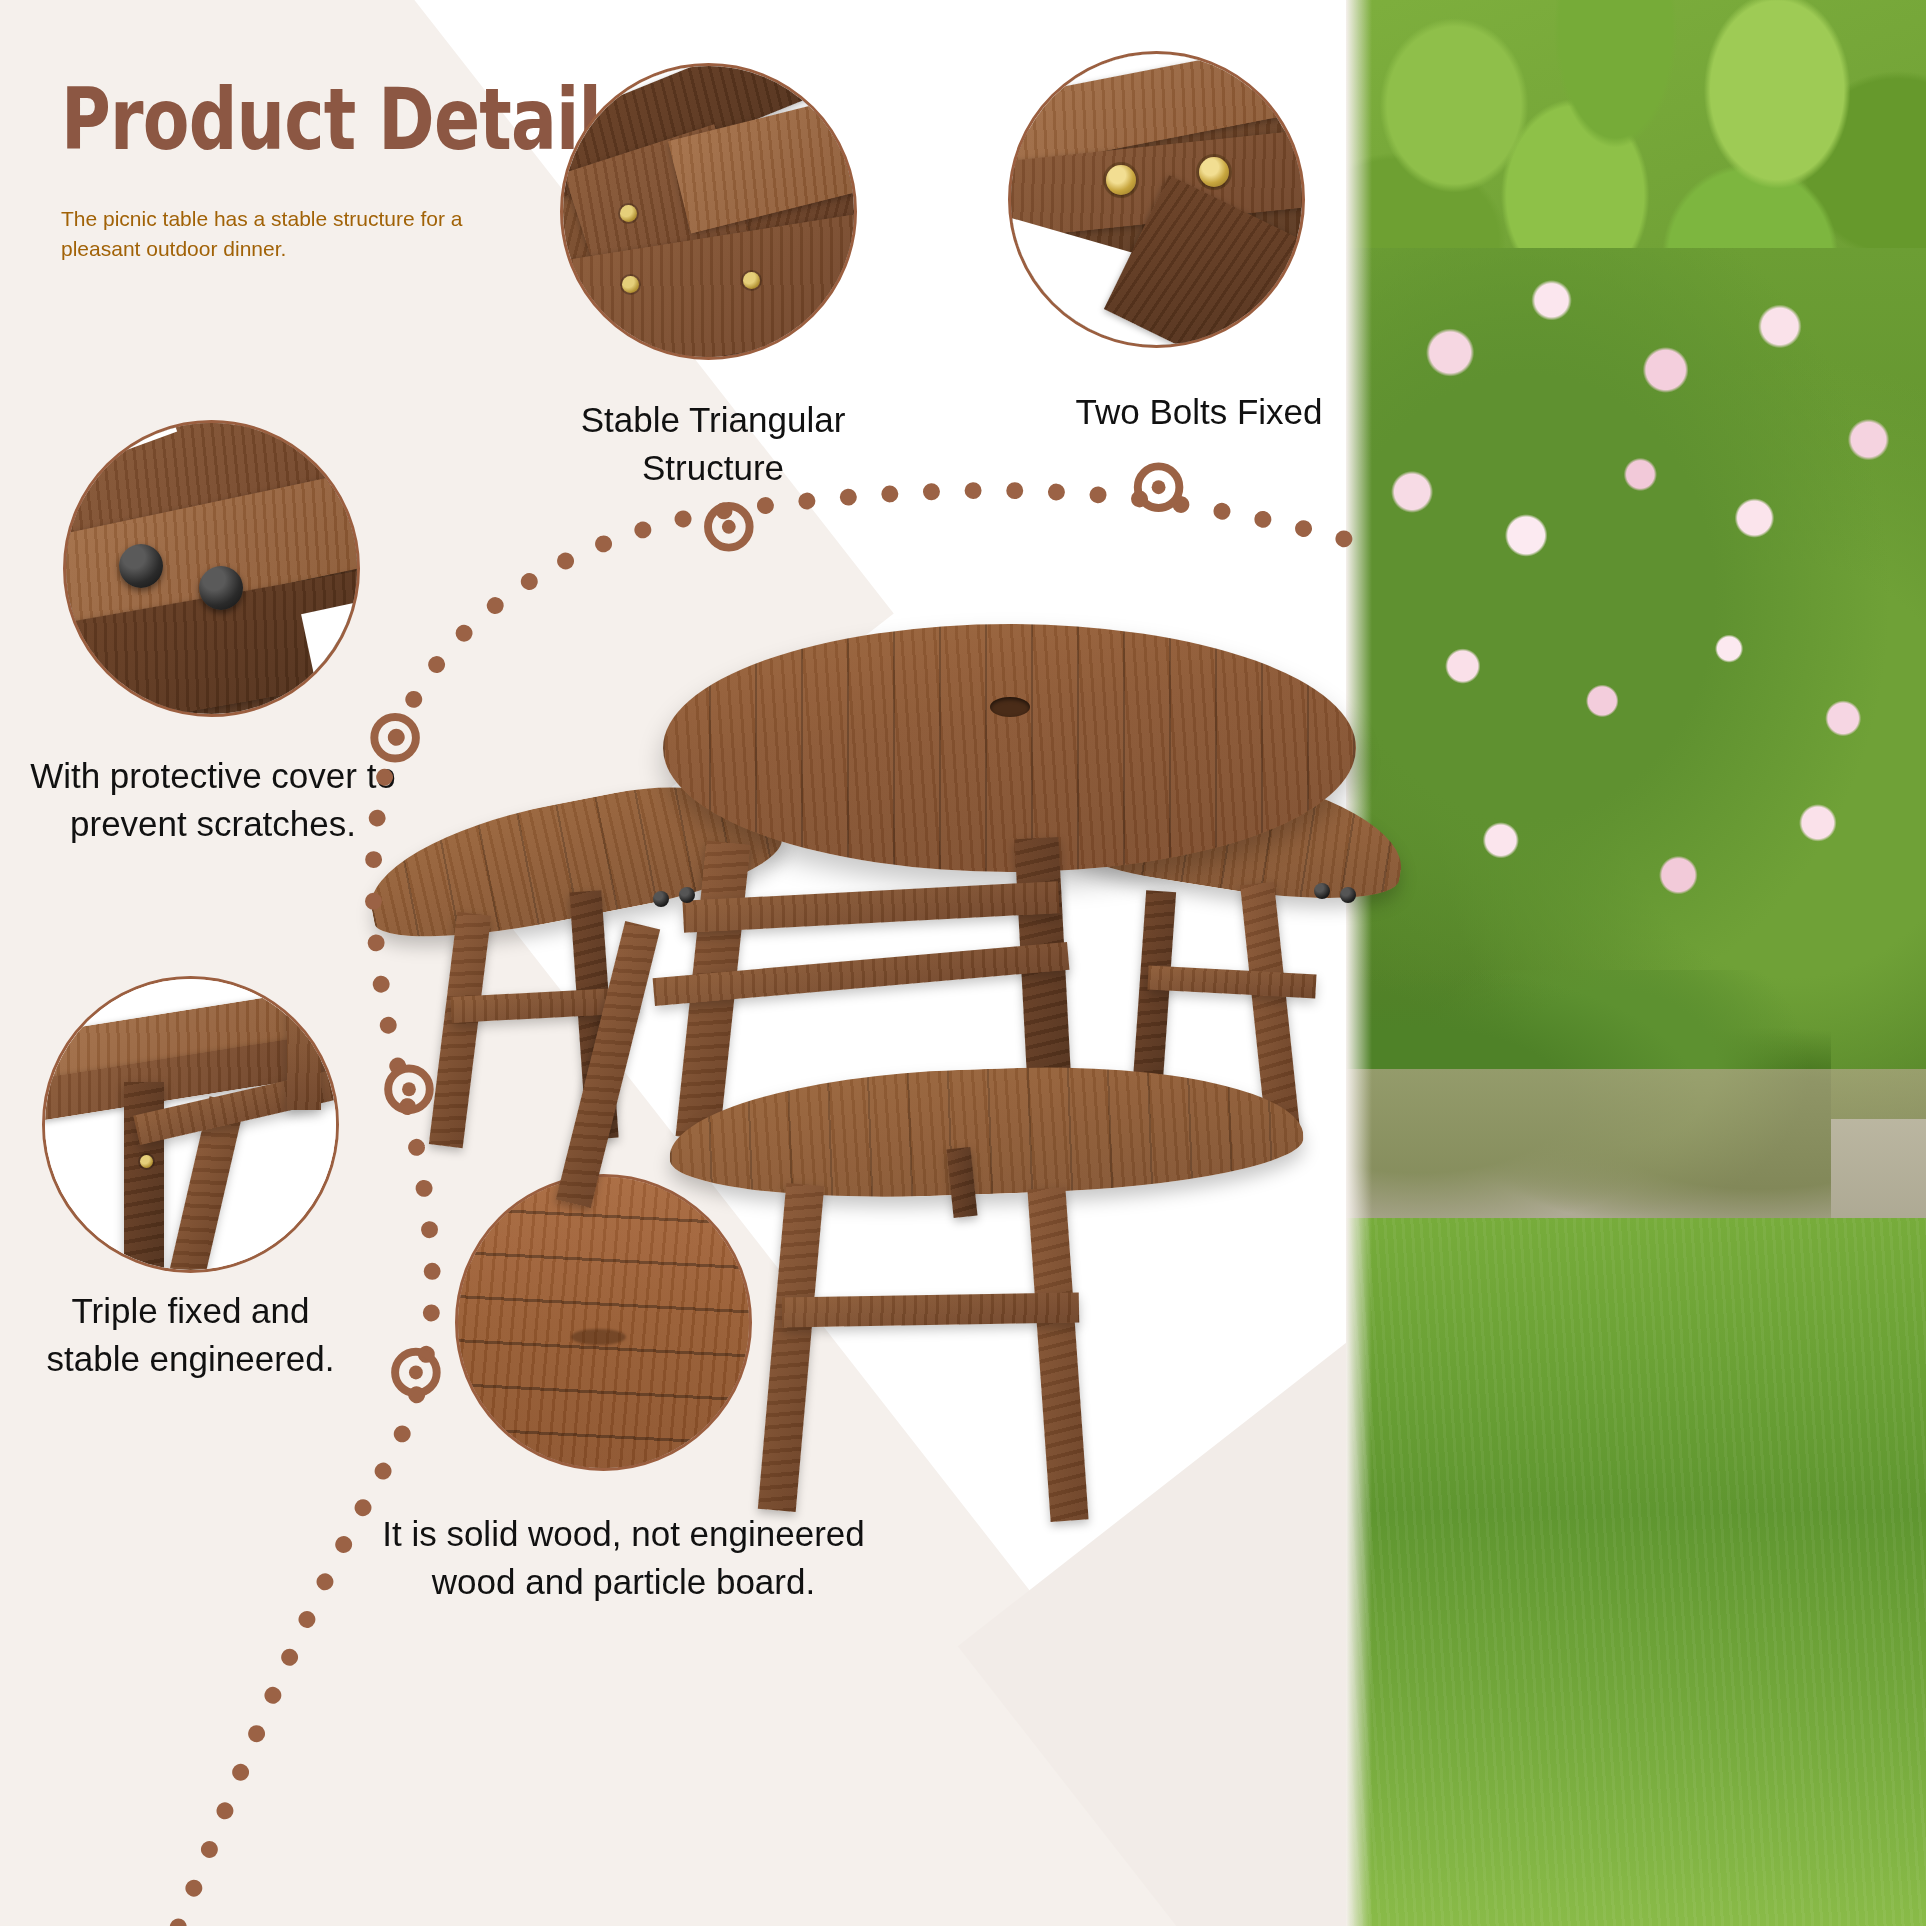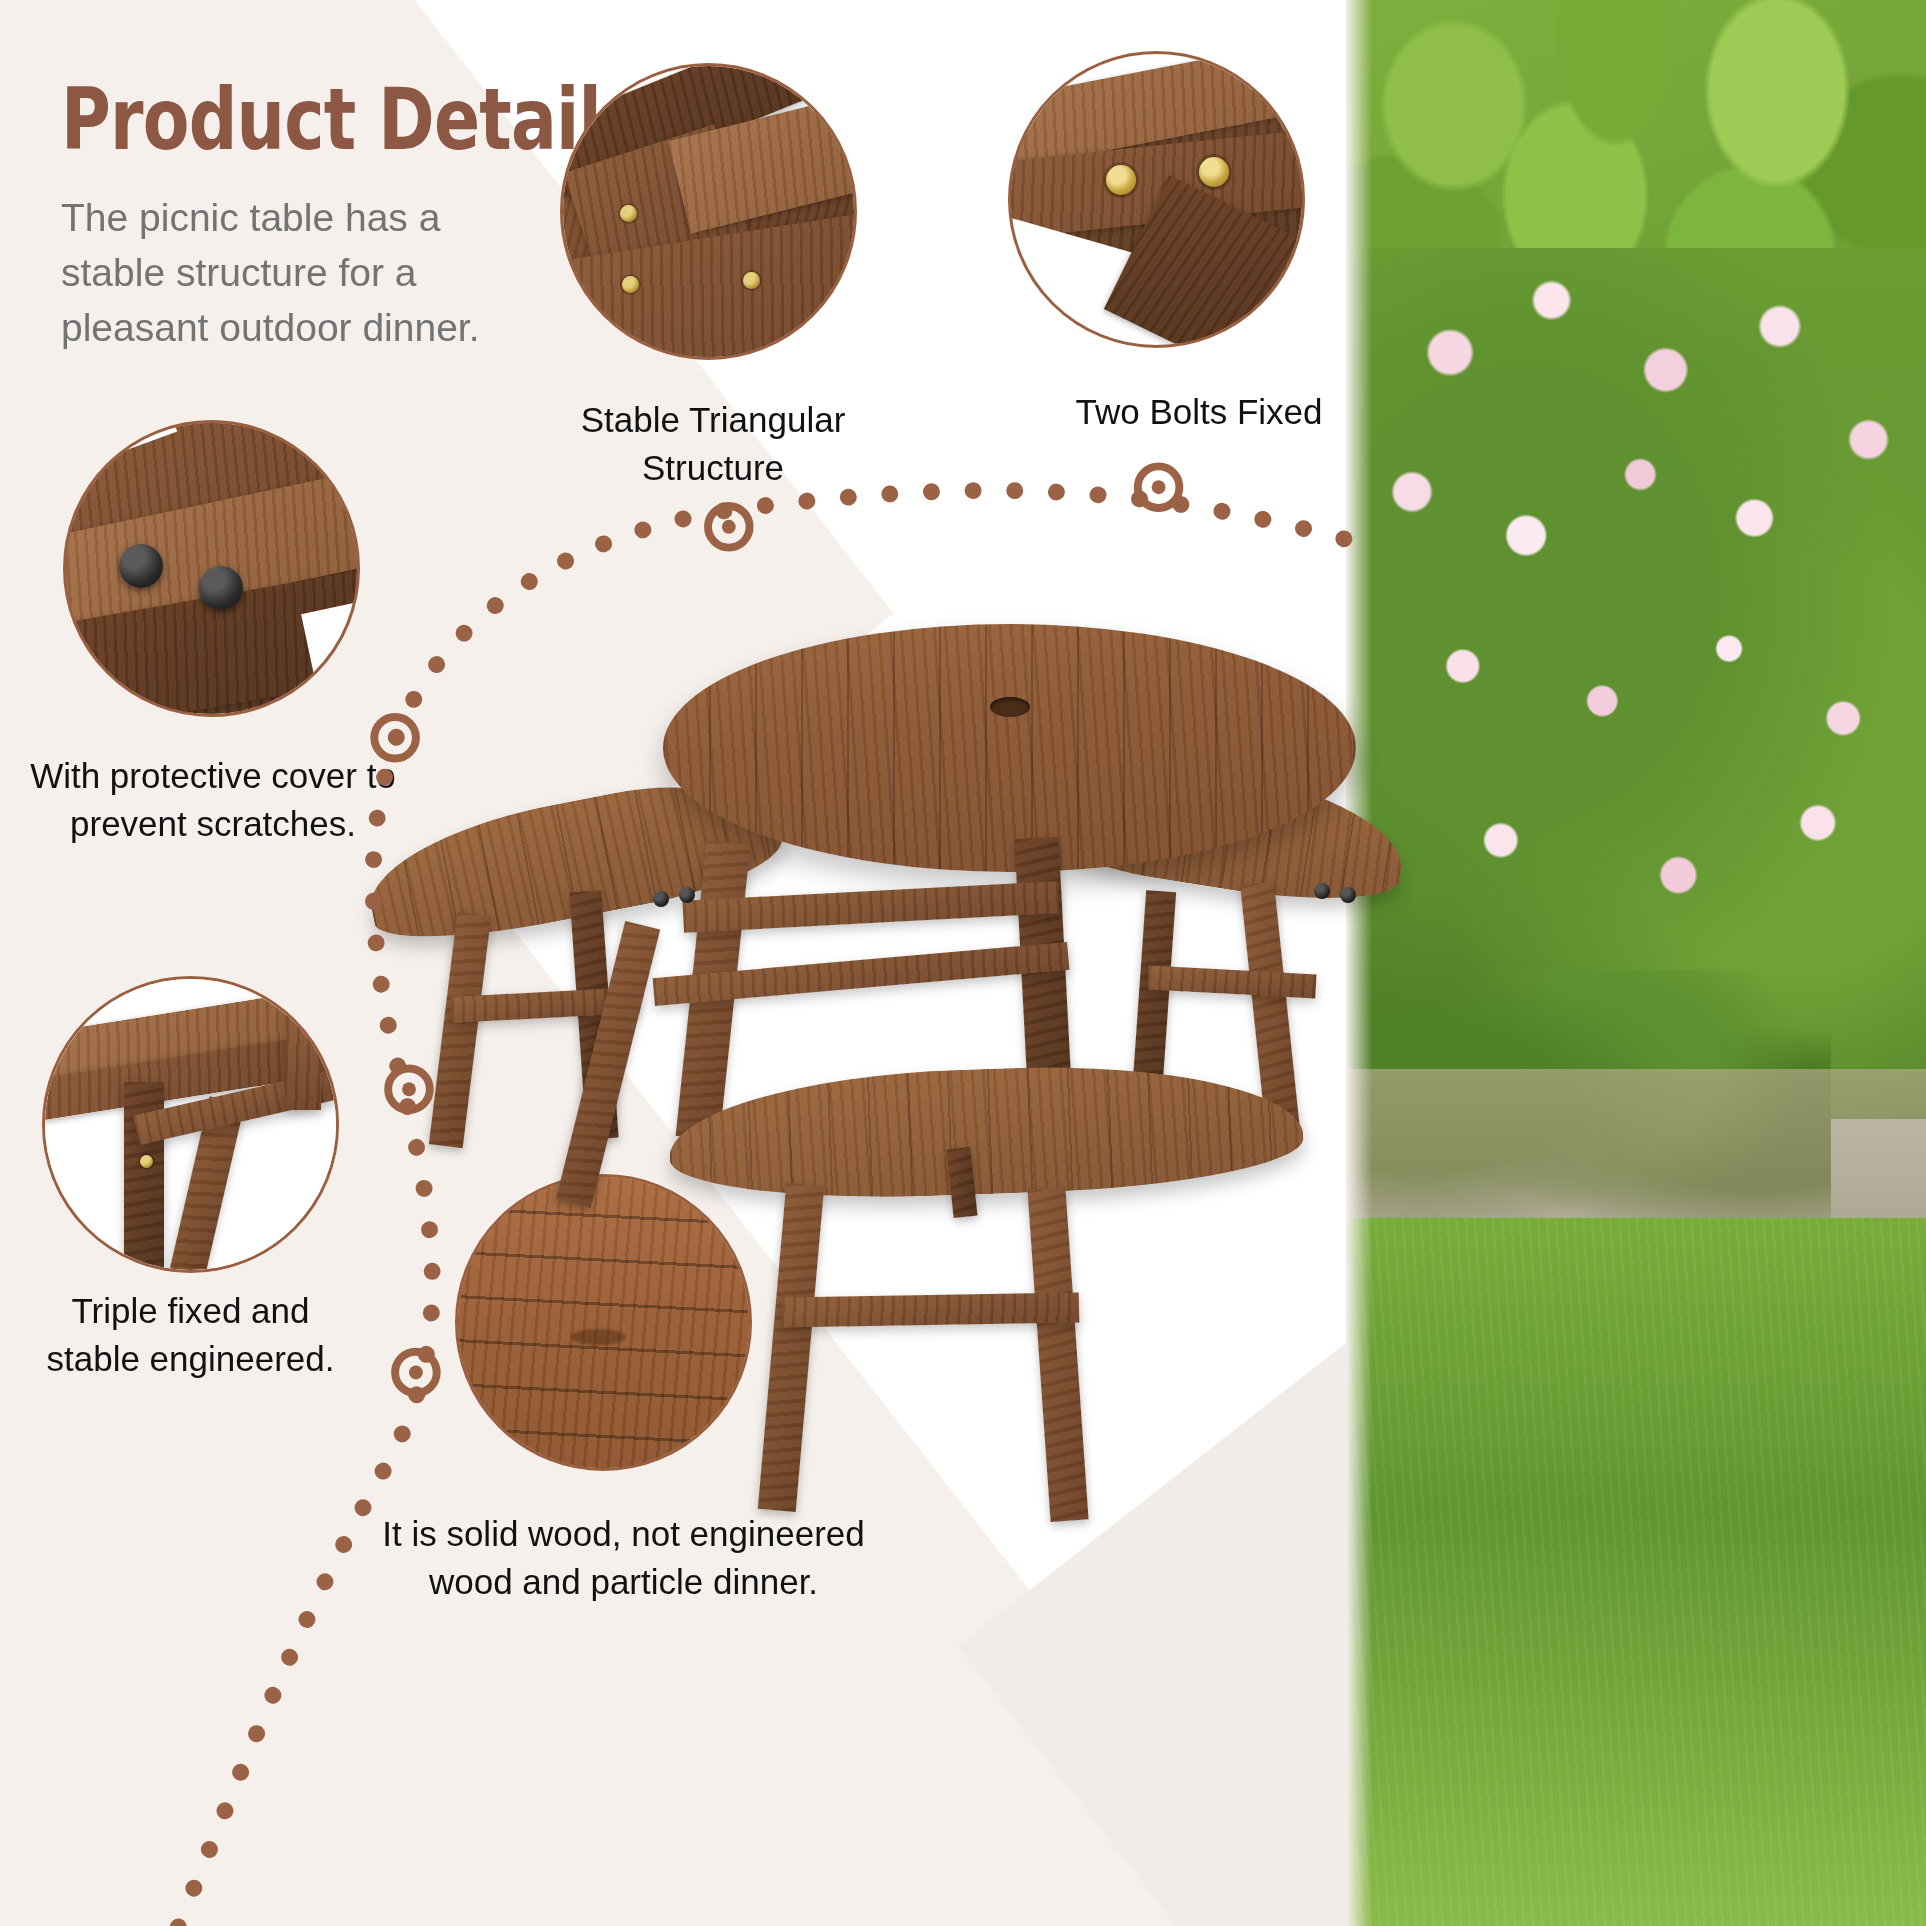--- a/index.html
+++ b/index.html
@@ -140,24 +140,24 @@
     font-weight:700;
     font-size:85px;
     line-height:1.02;
     letter-spacing:-1px;
     color:#8c5743;
     transform:scaleX(.80);
     transform-origin:left center;
     white-space:nowrap;
   }
   .subtitle {
-    margin-top:26px;
-    font-size:39px;
+    margin-top:40px;
+    font-size:21px;
     line-height:1.42;
-    color:#737373;
+    color:#a16207;
     max-width:465px;
   }
 
   
   .detail-circle {
     position:absolute;
     border-radius:50%;
     border:3px solid #9b5f40;
     overflow:hidden;
     background:#ffffff;
@@ -369,21 +369,21 @@
     <div class="photo-inner wood-c">
       <div style="position:absolute; inset:0;
         background:
           repeating-linear-gradient(3deg, rgba(0,0,0,.30) 0 3px, rgba(0,0,0,0) 3px 44px),
           repeating-linear-gradient(95deg, rgba(0,0,0,.06) 0 3px, rgba(255,255,255,.06) 3px 12px),
           linear-gradient(178deg,#a9683c 0%, #96592f 50%, #8a5029 100%);"></div>
       <div style="position:absolute; left:119px; top:158px; width:55px; height:16px; border-radius:50%;
         background:rgba(70,40,18,.45); filter:blur(1px);"></div>
     </div>
   </div>
-  <div class="caption" style="left:356px; top:1510px; width:535px;">It is solid wood, not engineered wood and particle dinner.</div>
+  <div class="caption" style="left:356px; top:1510px; width:535px;">It is solid wood, not engineered wood and particle board.</div>
 
   <div class="hero">
 
     <div class="bench" style="left:10px; top:208px; width:416px; height:115px;
          border-radius:50% 40% 38% 46% / 62% 70% 36% 30%; transform:rotate(-11deg);"></div>
     <div class="leg" style="left:87px; top:319px; width:34px; height:234px; transform:rotate(7deg);"></div>
     <div class="leg dark" style="left:222px; top:297px; width:32px; height:248px; transform:rotate(-4deg);"></div>
     <div class="rail" style="left:95px; top:398px; width:188px; height:26px; transform:rotate(-3deg);"></div>
 
     <div class="bench" style="left:673px; top:178px; width:376px; height:115px;

